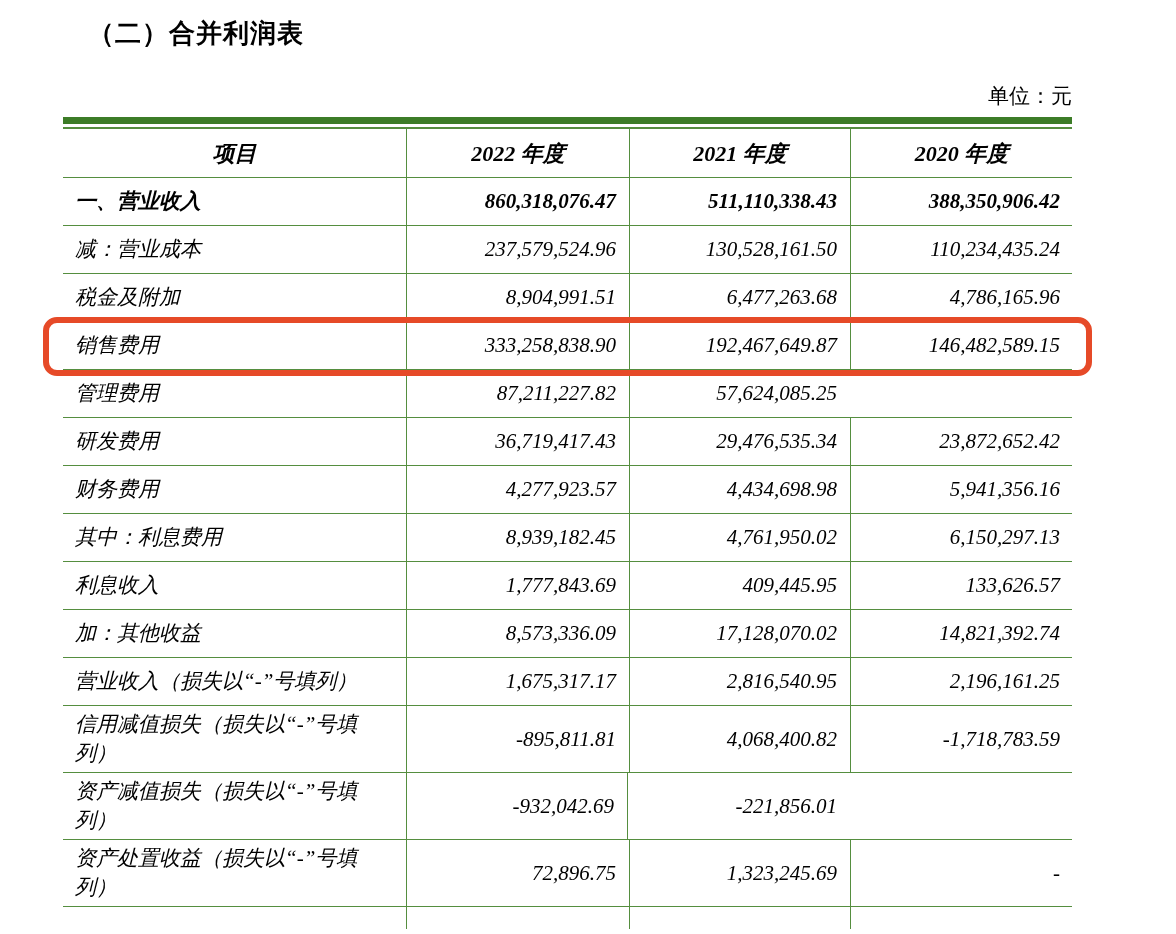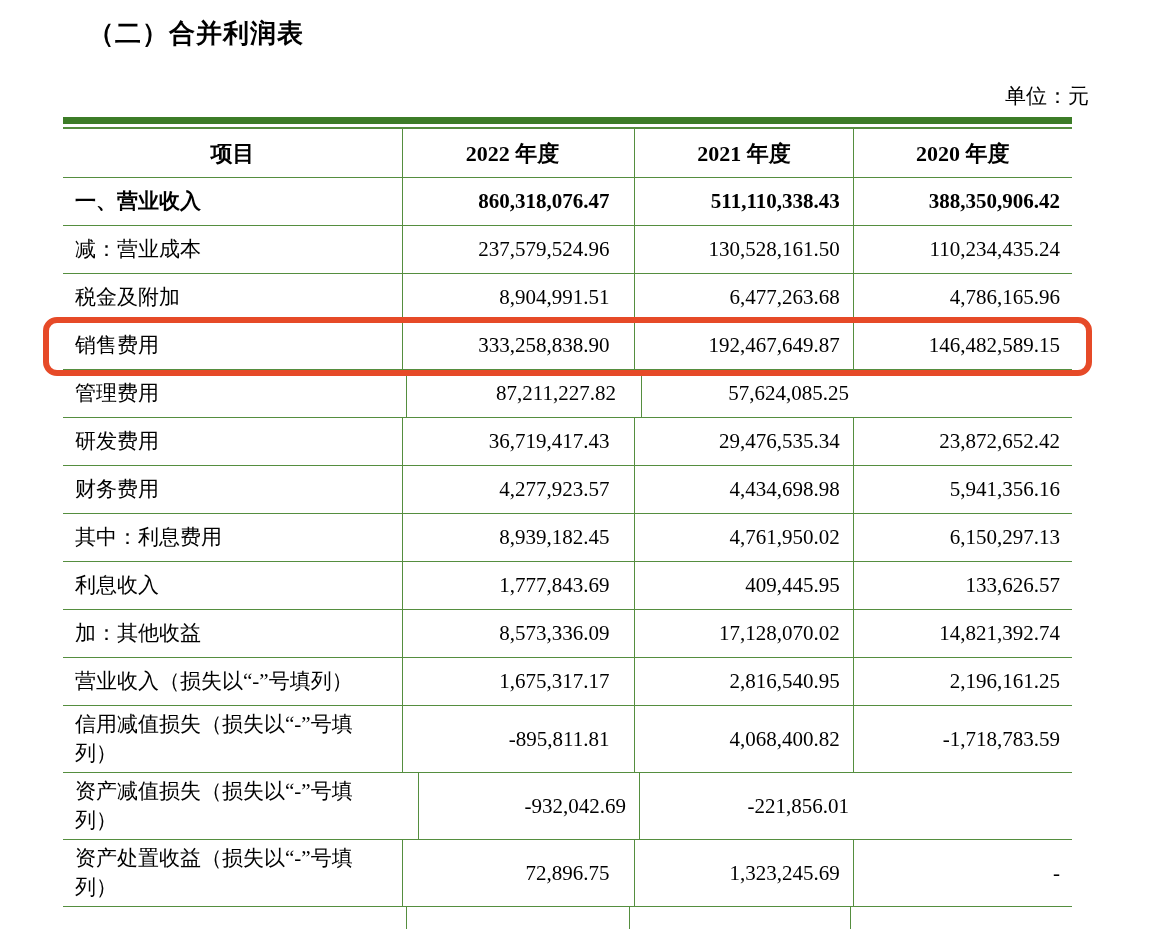--- a/index.html
+++ b/index.html
@@ -21,52 +21,53 @@
     position: absolute;
     left: 88px; top: 16px;
     font-family: Liberation Sans, sans-serif;
     font-weight: bold;
     font-size: 26px;
     letter-spacing: 1px;
     white-space: nowrap;
   }
   .unit-line {
     position: absolute;
-    left: 80px; top: 82px;
+    left: 63px; top: 82px;
     width: 1009px;
     text-align: right;
     font-size: 21px;
   }
   .fin-table {
     position: absolute;
     left: 63px; top: 117px;
     width: 1009px;
   }
   .top-rule-thick { height: 7px; background: var(--green); }
   .top-rule-gap   { height: 3px; background: #ffffff; }
   .top-rule-thin  { height: 2px; background: var(--green-thin); }
 
   .t-row {
     display: flex;
     border-bottom: 1.5px solid var(--green-thin);
     min-height: 48px;
     position: relative;
+    font-style: italic;
   }
   .t-row.header-row { min-height: 49px; }
   .cell {
     display: flex;
     align-items: center;
     font-size: 21px;
     line-height: 29px;
     padding-top: 4px;
     padding-bottom: 4px;
   }
   .c0 { width: 343px; justify-content: flex-start; padding-left: 12px; padding-right: 36px; }
   .c1 { width: 223px; justify-content: flex-end; padding-right: 13px; }
-  .c2 { width: 221px; justify-content: flex-end; padding-right: 13px; margin-left: 12px; }
+  .c2 { width: 221px; justify-content: flex-end; padding-right: 13px; }
   .c3 { width: 222px; justify-content: flex-end; padding-right: 12px; text-align: center; }
   .c1, .c2, .c3 { border-left: 1.5px solid var(--green-thin); }
   .header-row .cell {
     justify-content: center;
     font-weight: bold;
     font-size: 22px;
     padding: 0;
   }
   .t-row.bold .cell { font-weight: bold; }
 

